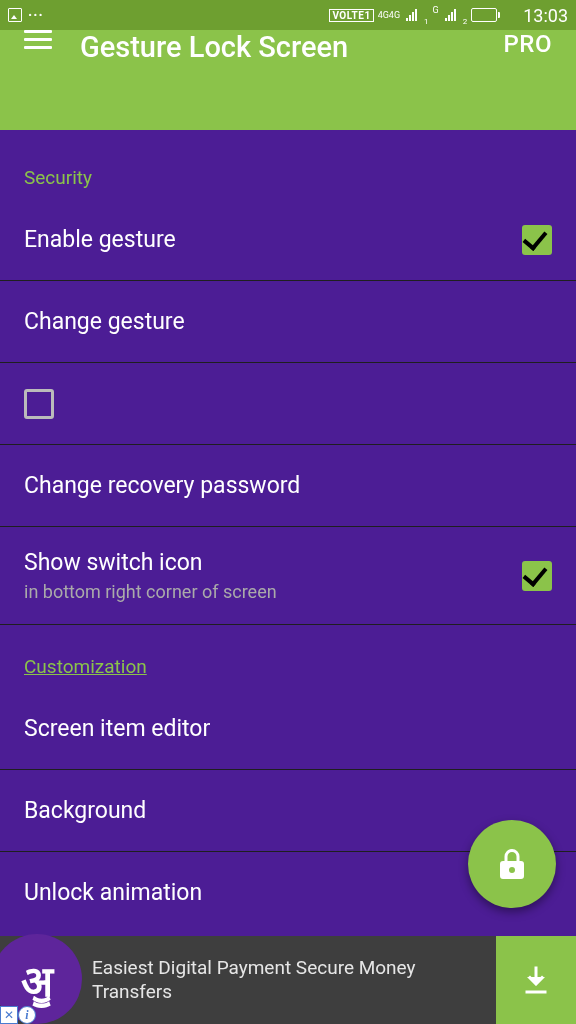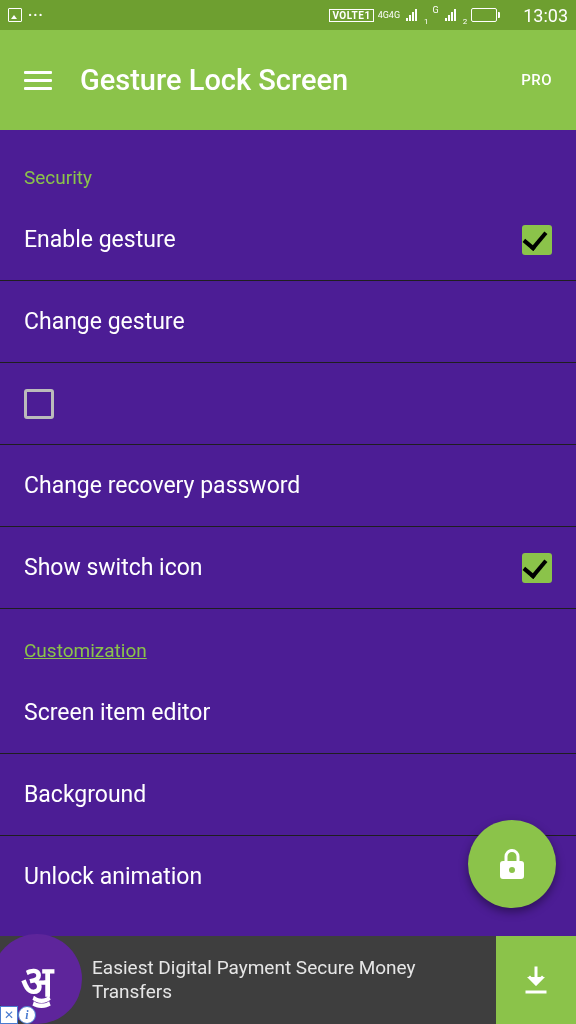--- a/index.html
+++ b/index.html
@@ -18,25 +18,25 @@
   .sig-sub { font-size: 8px; align-self: flex-end; margin-left: 1px; }
   .battery { width: 26px; height: 14px; border: 1.5px solid #fff; border-radius: 2px; position: relative; }
   .battery::after { content: ""; position: absolute; right: -4px; top: 3px; width: 2.5px; height: 6px; background: #fff; border-radius: 0 1px 1px 0; }
   .battery-fill { width: 100%; height: 100%; background: #fff; }
   .clock { font-size: 18px; margin-left: 22px; }
   .pic-ic { width: 14px; height: 14px; border: 1.5px solid #fff; border-radius: 1px; position: relative; }
   .pic-ic::before { content: ""; position: absolute; left: 2px; bottom: 2px; width: 0; height: 0; border-left: 3px solid transparent; border-right: 3px solid transparent; border-bottom: 4px solid #fff; }
   .dots-ic { letter-spacing: 1px; font-weight: bold; }
 
   
-  .app-bar { background: #8bc34a; height: 100px; display: flex; align-items: center; padding: 0 24px; gap: 28px; }
+  .app-bar { background: #8bc34a; height: 100px; display: flex; padding: 0 24px; gap: 28px; }
   .menu-icon { display: flex; flex-direction: column; gap: 5px; }
   .menu-icon span { width: 28px; height: 3px; background: #fff; border-radius: 1px; }
   .app-title { flex: 1; font-size: 29px; font-weight: 500; color: #fff; }
-  .pro-badge { font-size: 15px; font-weight: 500; color: #fff; letter-spacing: 0.5px; }
+  .pro-badge { font-size: 24px; font-weight: 500; color: #fff; letter-spacing: 0.5px; }
 
   
   .content { flex: 1; background: #4c1d95; overflow: hidden; position: relative; }
   .section-header { color: #8bc34a; font-size: 19px; padding: 36px 24px 10px; }
   .list-item { display: flex; align-items: center; padding: 22px 24px; border-bottom: 1px solid #1f1f1f; min-height: 82px; }
   .item-text { flex: 1; display: flex; flex-direction: column; gap: 4px; }
   .item-title { font-size: 23px; color: #fff; line-height: 1.2; }
   .item-sub { font-size: 18px; color: #aaa; line-height: 1.2; }
   .cut-item .item-title { }
 
@@ -124,20 +124,21 @@
 
   <div class="list-item">
     <div class="item-text">
         <div class="item-title">Change recovery password</div>
       </div>
   </div>
 
   <div class="list-item">
     <div class="item-text">
       <div class="item-title">Show switch icon</div>
+      <div class="item-sub">in bottom right corner of screen</div>
     </div>
     <div class="cb checked"></div>
   </div>
 
   <div class="section-header" style="padding-top:30px;text-decoration:underline;">Customization</div>
 
   <div class="list-item">
     <div class="item-text">
         <div class="item-title">Screen item editor</div>
       </div>

